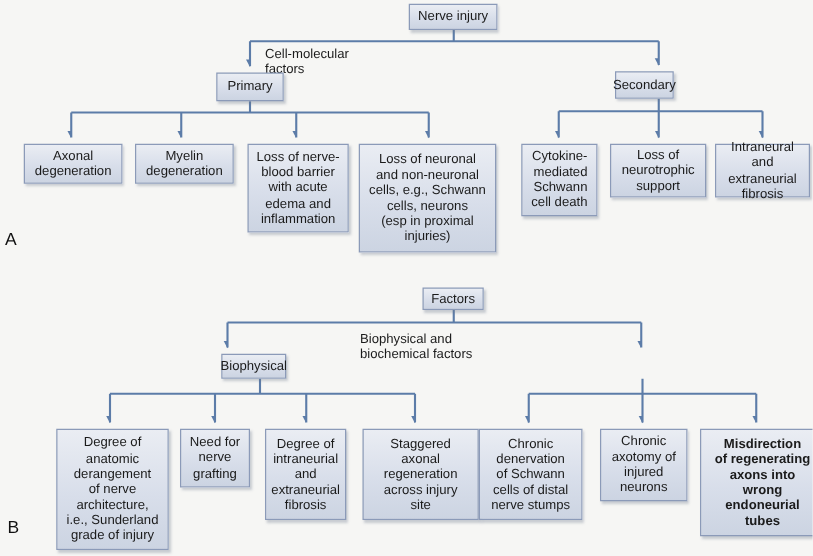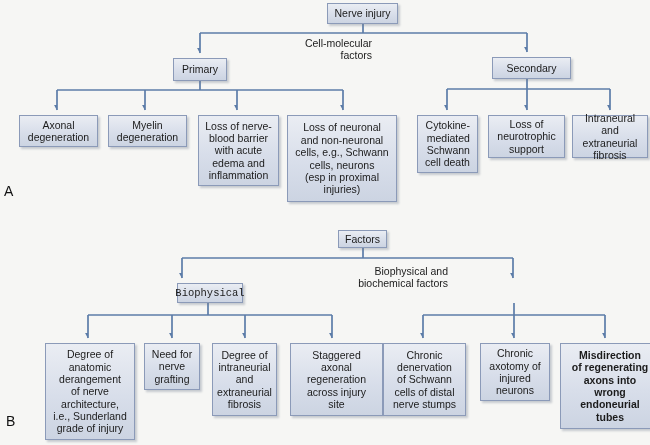--- a/index.html
+++ b/index.html
@@ -19,44 +19,44 @@
     border:1.5px solid #8b9ab8;
     box-shadow:1.5px 2px 2px rgba(110,120,140,0.35);
     display:flex;align-items:center;justify-content:center;
     text-align:center;
     font-size:10.5px;line-height:1.18;
     white-space:pre-line;
     padding:2px 2px;
   }
   .annotation{
     position:absolute;z-index:2;
-    text-align:right;font-size:10.5px;line-height:1.18;
+    text-align:left;font-size:10.5px;line-height:1.18;
     white-space:pre-line;
   }
   .panel-letter{
     position:absolute;z-index:2;
     font-size:14px;color:#111;
   }
   
   #a-root{left:327px;top:3px;width:71px;height:21px;}
   #a-annot{left:212px;top:37px;width:160px;}
   #a-primary{left:173px;top:58px;width:54px;height:23px;}
-  #a-secondary{left:492px;top:57px;width:79px;height:22px;}
+  #a-secondary{left:492px;top:57px;width:47px;height:22px;}
   #pa-leaf-0{left:19px;top:115px;width:79px;height:32px;}
   #pa-leaf-1{left:108px;top:115px;width:79px;height:32px;}
   #pa-leaf-2{left:198px;top:115px;width:81px;height:71px;}
   #pa-leaf-3{left:287px;top:115px;width:110px;height:87px;}
   #sa-leaf-0{left:417px;top:115px;width:61px;height:58px;text-align:right;}
   #sa-leaf-1{left:488px;top:115px;width:77px;height:43px;}
   #sa-leaf-2{left:572px;top:115px;width:76px;height:43px;}
   #label-a{left:4px;top:183px;}
   
   #b-root{left:338px;top:230px;width:49px;height:18px;}
   #b-annot{left:288px;top:265px;width:160px;}
-  #b-biophysical{left:177px;top:283px;width:66px;height:20px;font-family:Liberation Mono, monospace;}
+  #b-biophysical{left:177px;top:283px;width:52px;height:20px;}
   #b-biochemical{left:478px;top:283px;width:72px;height:20px;}
   #pb-leaf-0{left:45px;top:343px;width:90px;height:97px;}
   #pb-leaf-1{left:144px;top:343px;width:56px;height:47px;}
   #pb-leaf-2{left:212px;top:343px;width:65px;height:73px;}
   #pb-leaf-3{left:290px;top:343px;width:93px;height:73px;}
   #sb-leaf-0{left:383px;top:343px;width:83px;height:73px;}
   #sb-leaf-1{left:480px;top:343px;width:70px;height:58px;}
   #sb-leaf-2{left:560px;top:343px;width:100px;height:86px;font-weight:bold;}
   #label-b{left:6px;top:413px;}
 </style>

